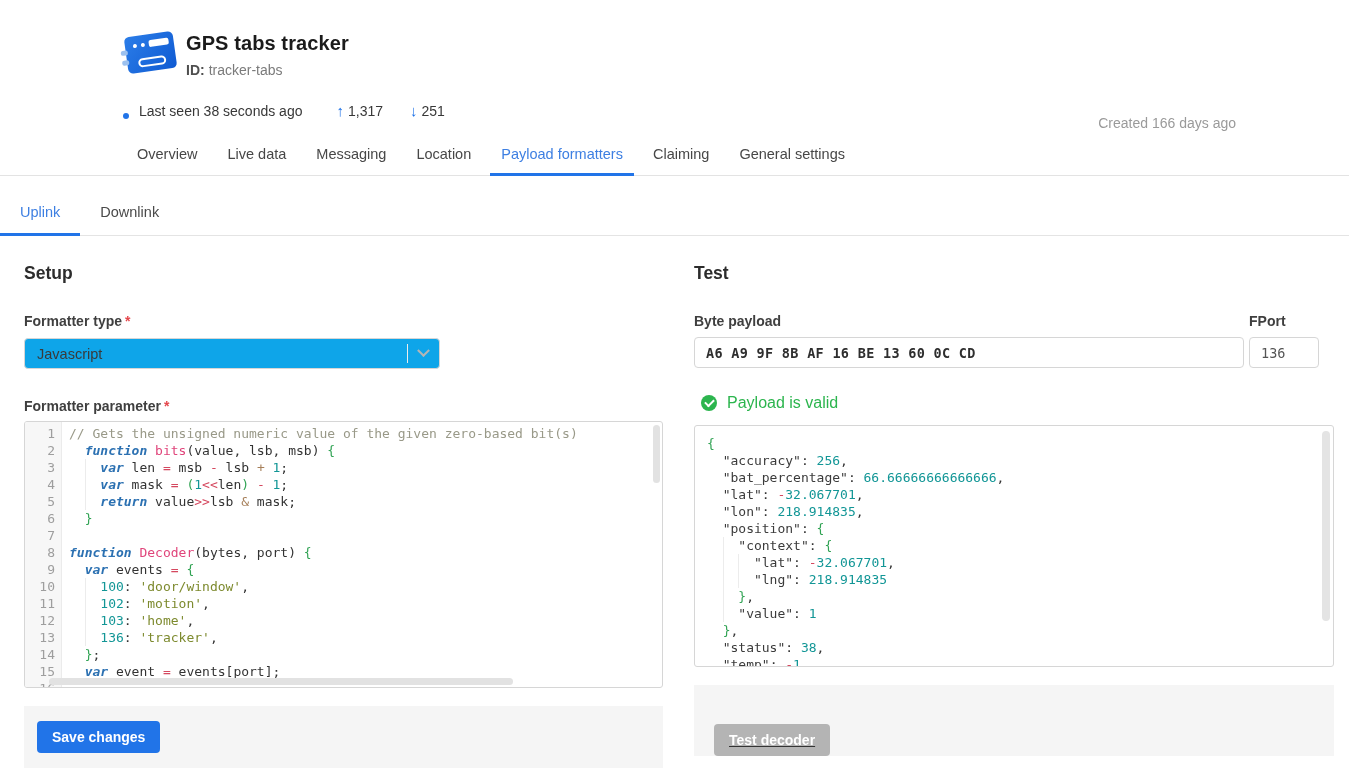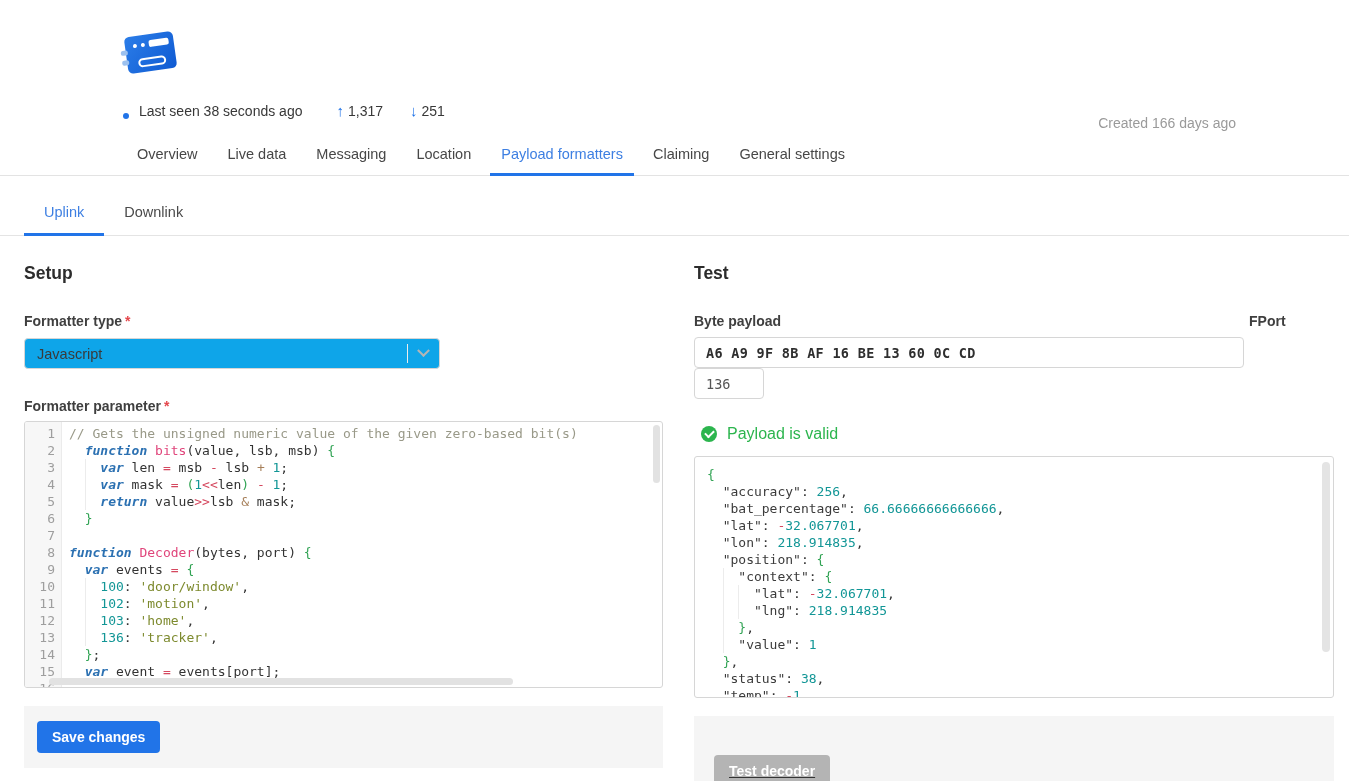--- a/index.html
+++ b/index.html
@@ -28,21 +28,21 @@
   .dot { width:6px; height:6px; border-radius:50%; background:var(--accent); margin-right:10px; }
   .arrow { color:var(--accent); font-weight:600; font-size:15px; }
   .arrow.up { margin-left:34px; margin-right:4px; }
   .arrow.down { margin-left:27px; margin-right:4px; }
   .created { position:absolute; right:113px; top:115px; font-size:14px; color:#9a9a9a; }
   .tabs { position:absolute; left:126px; bottom:0; display:flex; }
   .tab { padding:0 11px 13px; margin-right:8px; font-size:14.5px; color:#474747; cursor:pointer; position:relative; }
   .tab.active { color:#3d7fe2; }
   .tab.active::after { content:""; position:absolute; left:0; right:0; bottom:-1px; height:3px; background:var(--accent); }
   
-  .subtabs { display:flex; padding-left:24px; border-bottom:1px solid #e4e4e4; }
+  .subtabs { display:flex; border-bottom:1px solid #e4e4e4; }
   .subtab { font-size:14.5px; color:#4a4a4a; padding:28px 20px 15px; position:relative; cursor:pointer; }
   .subtab.active { color:#3d7fe2; }
   .subtab.active::after { content:""; position:absolute; left:0; right:0; bottom:-1px; height:3px; background:var(--accent); }
   
   .content { display:flex; padding-left:24px; gap:31px; }
   .col { width:639px; }
   .col.right { width:640px; }
   h2 { margin:27px 0 0; font-size:17.5px; font-weight:700; color:#2c2c2c; }
   .field-label { margin-top:29px; font-size:14px; font-weight:700; color:#3f3f3f; height:17px; }
   .req { color:#e5484d; font-style:normal; margin-left:3px; font-weight:700; }
@@ -77,21 +77,21 @@
   .vscroll { position:absolute; right:2px; top:3px; width:7px; height:58px; background:#e2e2e2; border-radius:4px; }
   .hscroll { position:absolute; left:24px; bottom:2px; height:7px; width:464px; background:#e2e2e2; border-radius:4px; }
   
   .action-band { margin-top:18px; height:62px; background:#f5f5f5; display:flex; align-items:center; padding-left:13px; }
   .action-band.right-band { height:71px; align-items:flex-end; padding:16px 0 0 20px;text-decoration:underline; }
   .btn { font-size:14px; font-weight:600; color:#fff; border:none; border-radius:4px; height:32px; padding:0 15px;
     font-family:"Liberation Sans", sans-serif; cursor:pointer; }
   .btn.primary { background:var(--accent); }
   .btn.disabled { background:#b4b4b4; cursor:default; }
   
-  .inputs-row { display:flex; justify-content:space-between; margin-top:8px;flex-direction:column; }
+  .inputs-row { display:flex; justify-content:space-between; margin-top:8px; }
   .text-input { height:31px; border:1px solid #d6d6d6; border-radius:4px; padding:0 11px;
     font-family:"DejaVu Sans Mono", monospace; font-size:13.5px; color:#2e2e2e; background:#fff; }
   .byte-input { width:550px; font-weight:700; letter-spacing:0.3px; }
   .fport-input { width:70px; margin-right:15px; color:#555; }
   .valid-row { margin-top:26px; display:flex; align-items:center; font-size:16px; color:var(--green);margin-left:7px; }
   .check-icon { width:16px; height:16px; border-radius:50%; background:var(--green); margin-right:10px; position:relative; flex:none; }
   .check-icon::after { content:""; position:absolute; left:4px; top:4px; width:7px; height:4px;
     border-left:2px solid #fff; border-bottom:2px solid #fff; transform:rotate(-45deg); }
   .output { margin-top:13px; height:242px; border:1px solid #d6d6d6; border-radius:3px; padding:9px 0 0 12px;
     position:relative; overflow:hidden; font-family:"DejaVu Sans Mono", monospace; font-size:13px; line-height:17px; background:#fff; }
@@ -101,20 +101,26 @@
 <body>
 
 <header>
   <div class="dev-icon">
     <span class="d1"></span>
       <span class="d2"></span>
       <span class="bar"></span>
       <span class="oval"></span>
     <span class="t1"></span>
       <span class="t2"></span>
+  </div>
+  <div class="title-block">
+    <h1>GPS tabs tracker</h1>
+    <div class="id-row">
+      <span class="id-label">ID:</span><span class="id-value">tracker-tabs</span>
+    </div>
   </div>
   <div class="status-row">
     <span class="dot"></span>
     <span>Last seen 38 seconds ago</span>
     <span class="arrow up">↑</span>
     <span>1,317</span>
     <span class="arrow down">↓</span>
     <span>251</span>
   </div>
   <div class="created">Created 166 days ago</div>

